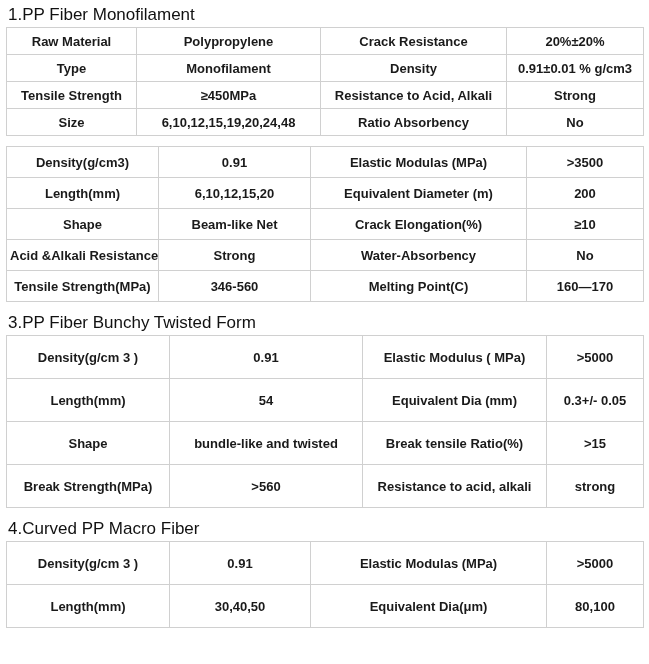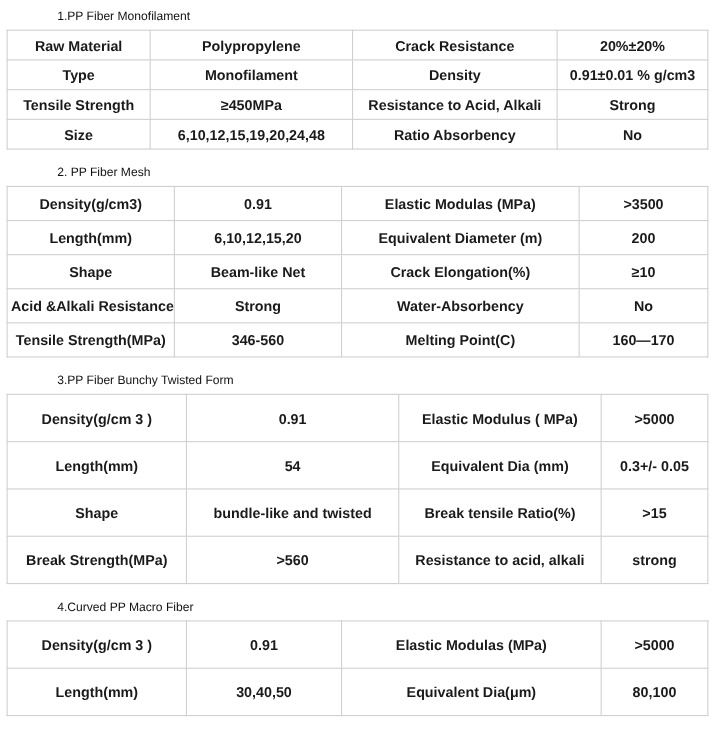--- a/index.html
+++ b/index.html
@@ -17,26 +17,25 @@
   .page {
     width: 649px;
     height: 664px;
     box-sizing: border-box;
     padding: 4px 6px 0 6px;
   }
   .section {
     margin-bottom: 0;
   }
   .section-title {
-    font-size: 11px;
+    font-size: 17px;
     color: #111;
     padding: 3px 0 4px 2px;
     line-height: 16px;
     white-space: nowrap;
-    margin-left: 44px;
   }
   table.spec {
     border-collapse: collapse;
     width: 637px;
     table-layout: fixed;
     background: #fff;
     font-weight: bold;
   }
   table.spec td {
     border: 1px solid #d0d0d0;
@@ -117,21 +116,20 @@
           <td>Ratio Absorbency</td>
           <td>No</td>
         </tr>
       </tbody>
     </table>
   </div>
 
   <div class="gap-md"></div>
 
   <div class="section">
-    <div class="section-title">2. PP Fiber Mesh</div>
     <table class="spec t2">
       <colgroup>
           <col class="c1">
           <col class="c2">
           <col class="c3">
           <col class="c4">
         </colgroup>
       <tbody>
         <tr>
           <td>Density(g/cm3)</td>

